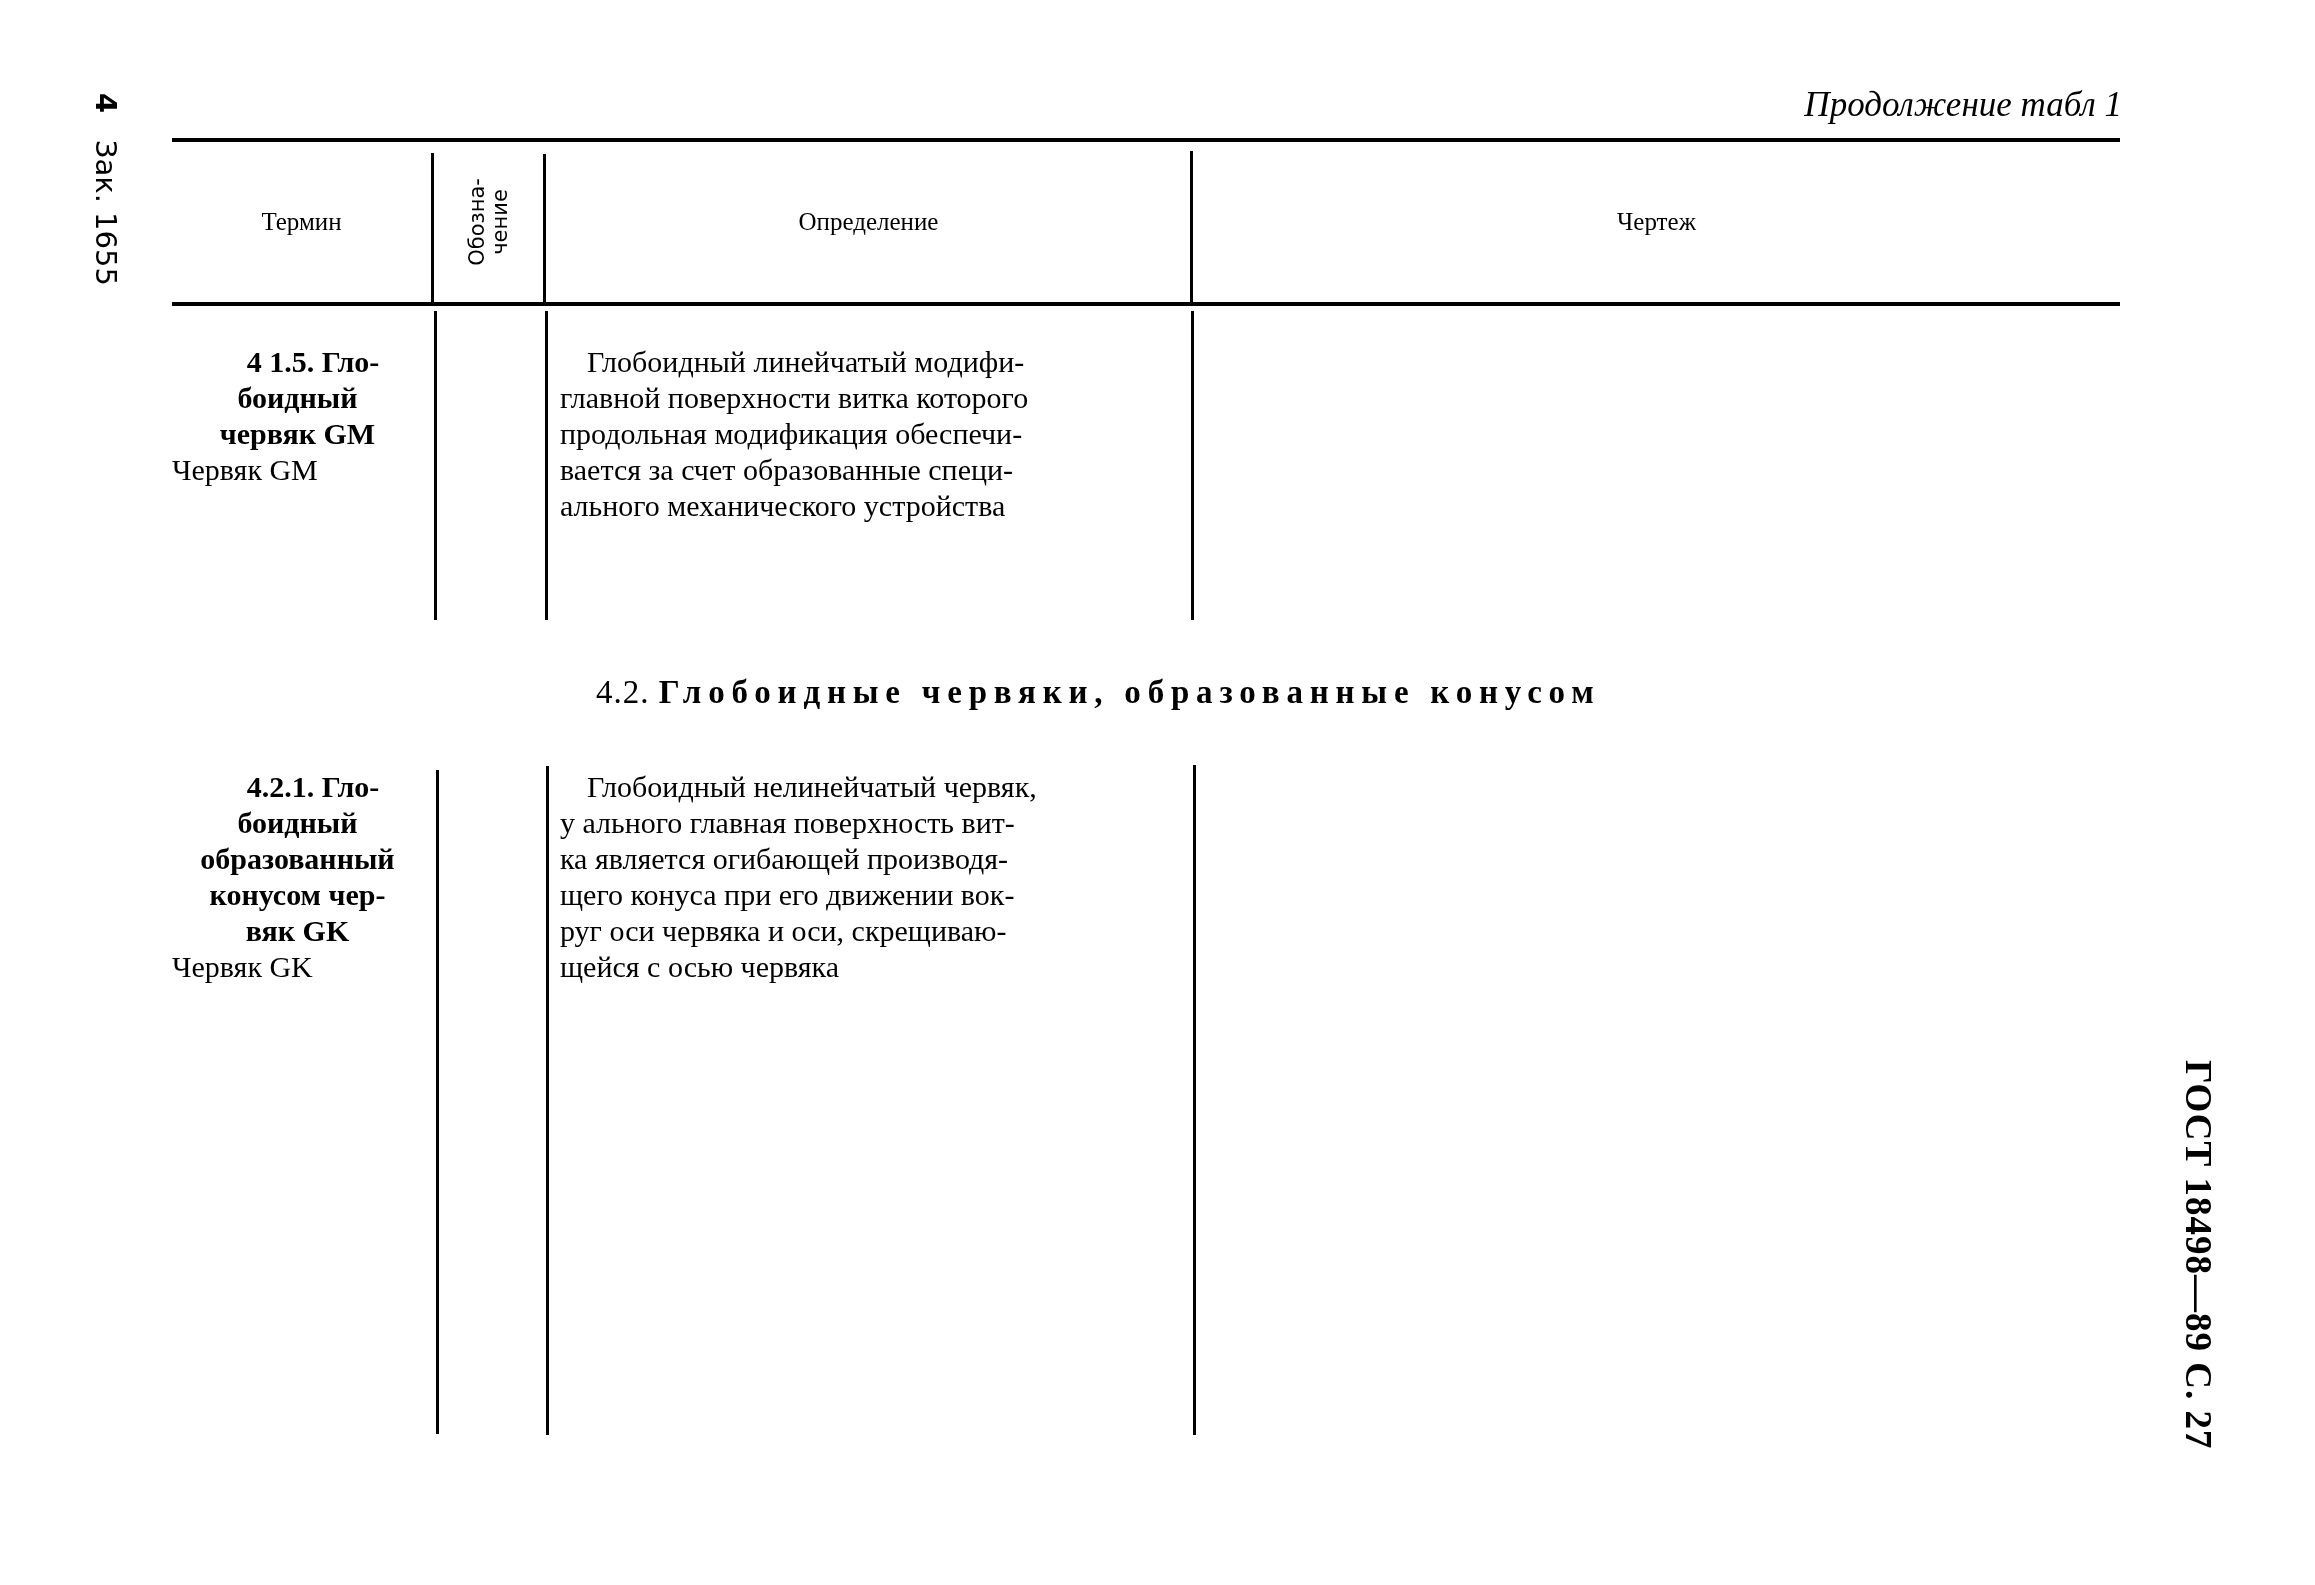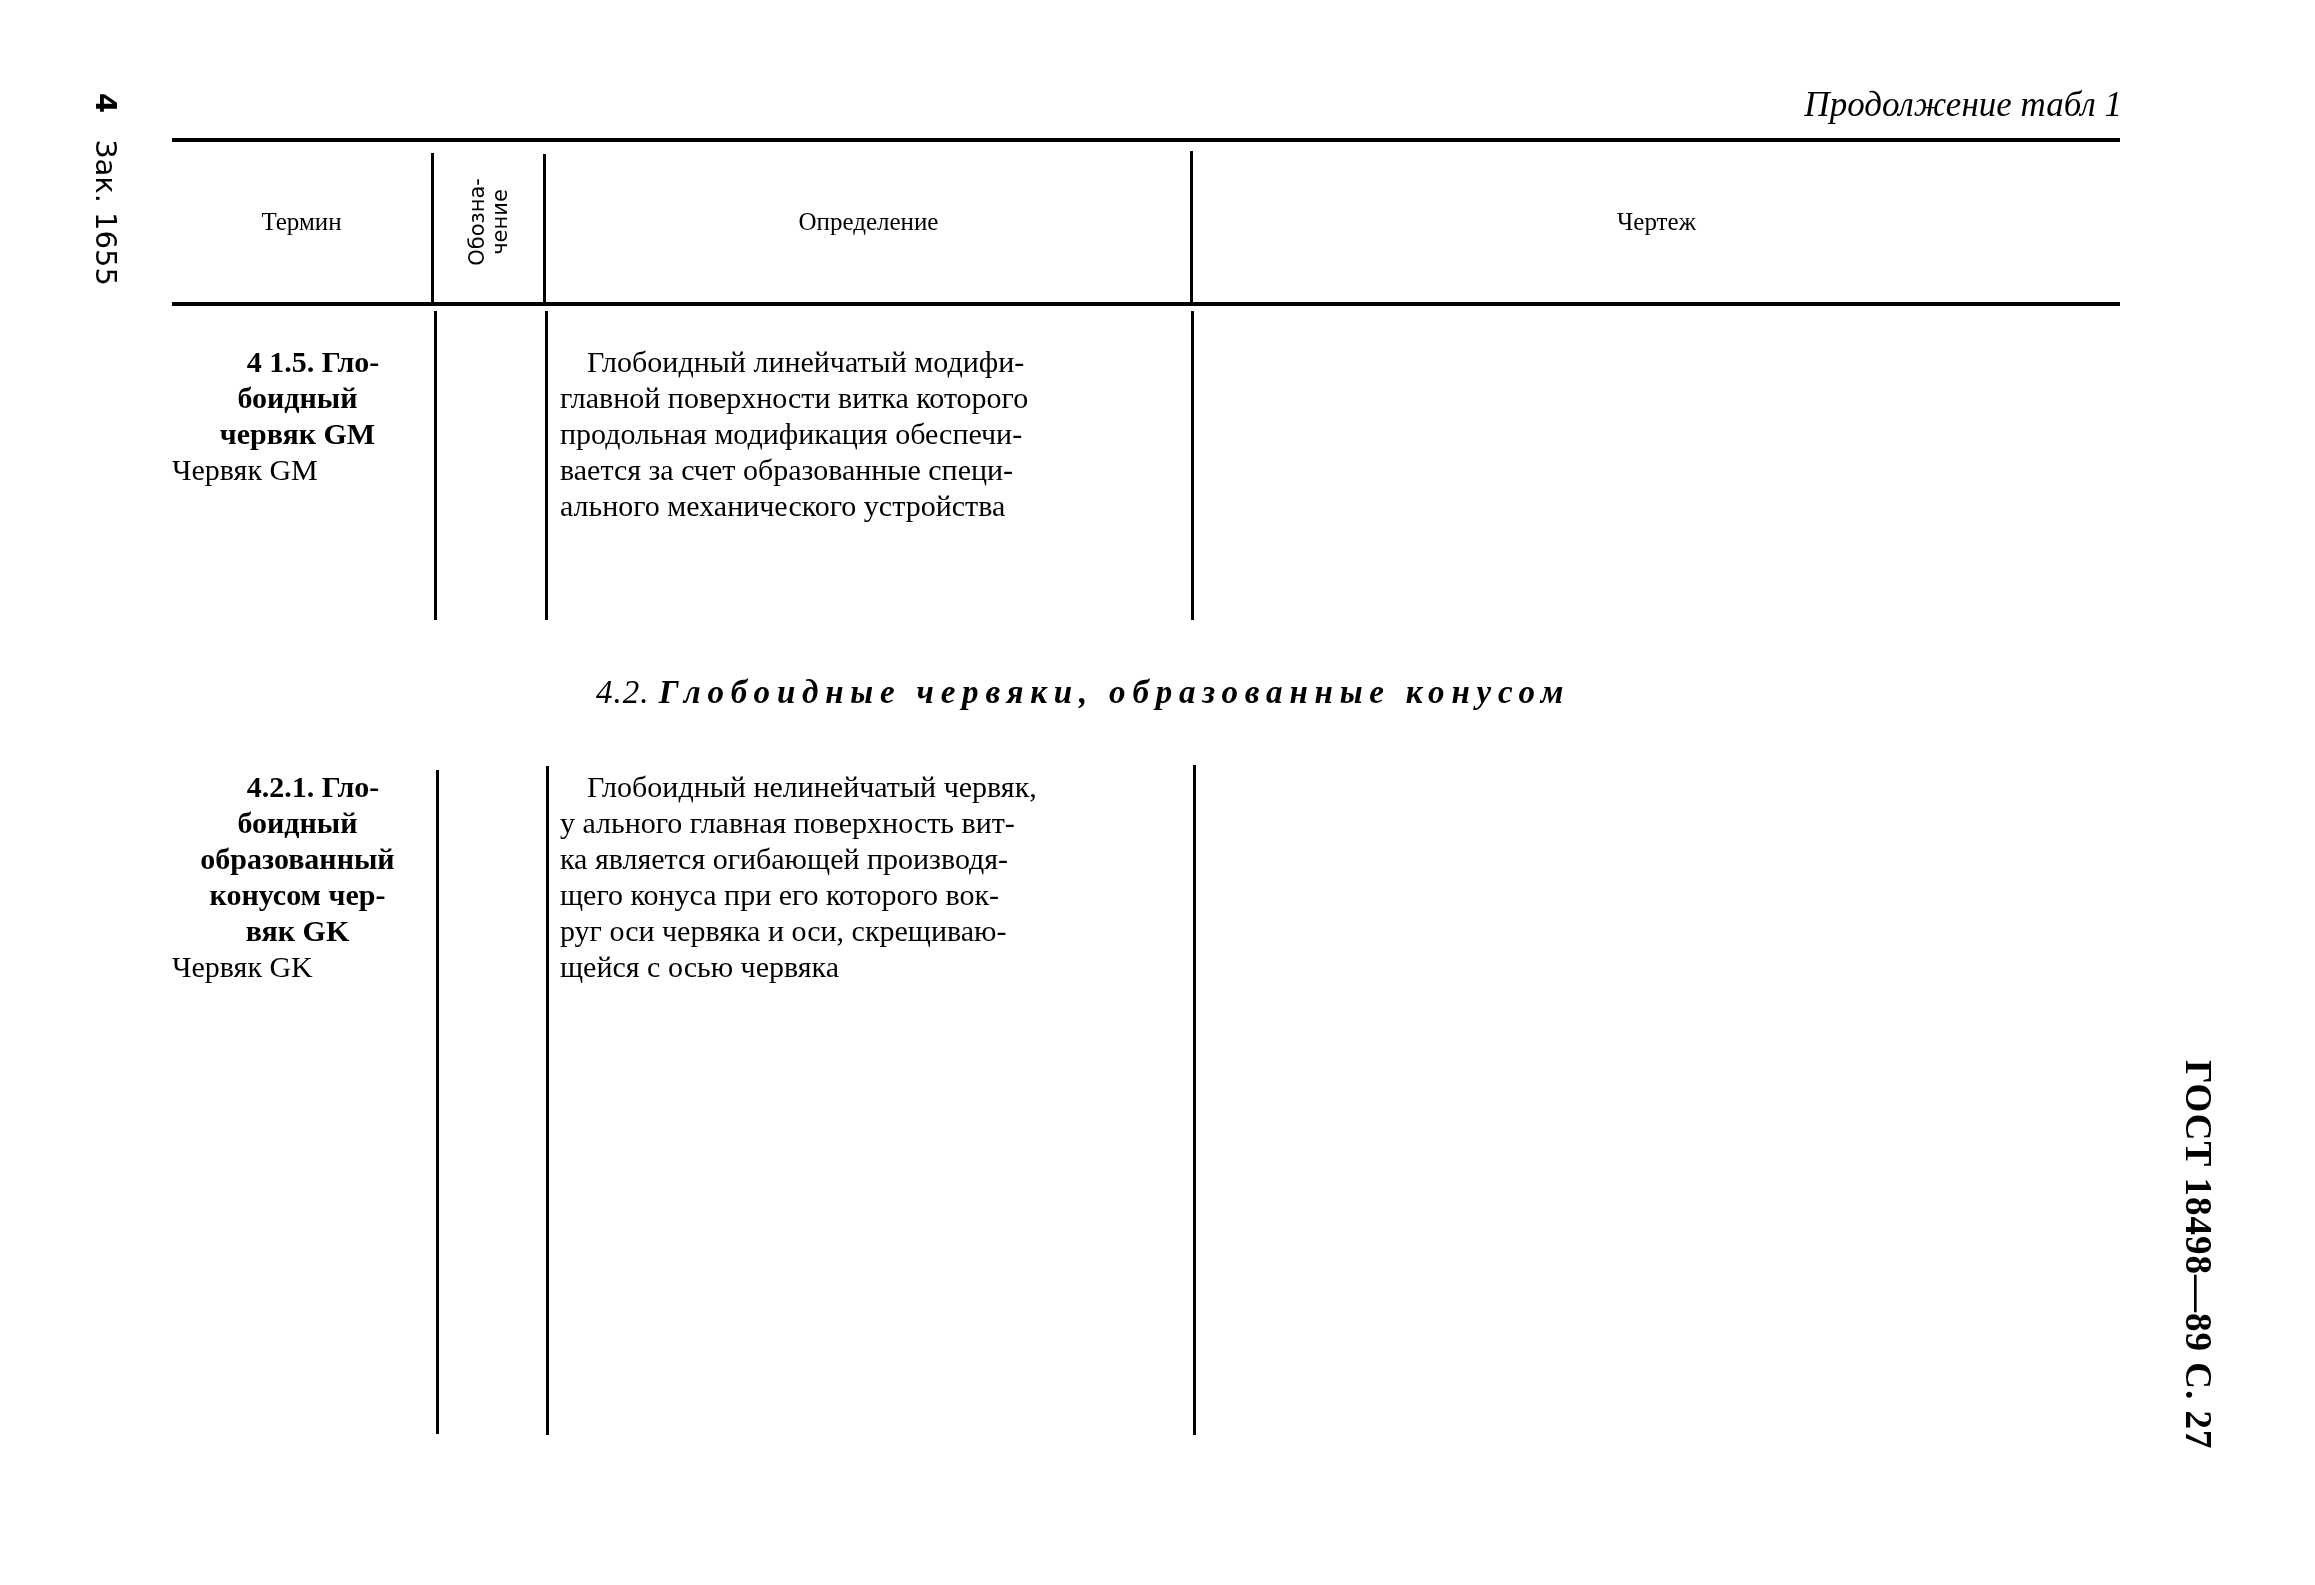--- a/index.html
+++ b/index.html
@@ -19,21 +19,21 @@
          font-size: 25px; }
   .hdr-rot { position: absolute; left: 439px; top: 145px; width: 100px; height: 154px; display: flex;
              align-items: center; justify-content: center; }
   .hdr-rot span { display: block; transform: rotate(-90deg); font-family: "DejaVu Sans", sans-serif;
                   font-size: 21px; line-height: 23px; text-align: center; white-space: pre; }
   .term { position: absolute; left: 172px; width: 251px; font-size: 30px; line-height: 36px; }
   .term .b { font-weight: bold; text-align: center; }
   .term .first { padding-left: 31px; }
   .defn { position: absolute; left: 560px; width: 618px; font-size: 30px; line-height: 36px; text-align: justify; }
   .defn .first { text-indent: 27px; }
-  .section { position: absolute; left: 596px; top: 674px; font-size: 33px; font-style: italic; letter-spacing: 1px; white-space: nowrap; }
+  .section { position: absolute; left: 596px; top: 674px; font-size: 33px; letter-spacing: 1px; white-space: nowrap; }
   .section .spaced { letter-spacing: 6.8px; font-weight: bold; }
 </style>
 </head>
 <body>
 
 <div class="side-left">
   <span class="num">4</span>
   <span>Зак. 1655</span>
 </div>
 <div class="side-right">ГОСТ 18498—89 С. 27</div>
@@ -89,17 +89,17 @@
   <div class="b">образованный</div>
   <div class="b">конусом чер-</div>
   <div class="b">вяк GK</div>
   <div>Червяк GK</div>
 </div>
 
 <div class="defn" style="top:769px;">
   <div class="first">Глобоидный нелинейчатый червяк,</div>
   <div>у ального главная поверхность вит-</div>
   <div>ка является огибающей производя-</div>
-  <div>щего конуса при его которого вок-</div>
+  <div>щего конуса при его движении вок-</div>
   <div>руг оси червяка и оси, скрещиваю-</div>
   <div>щейся с осью червяка</div>
 </div>
 
 
 </body></html>

